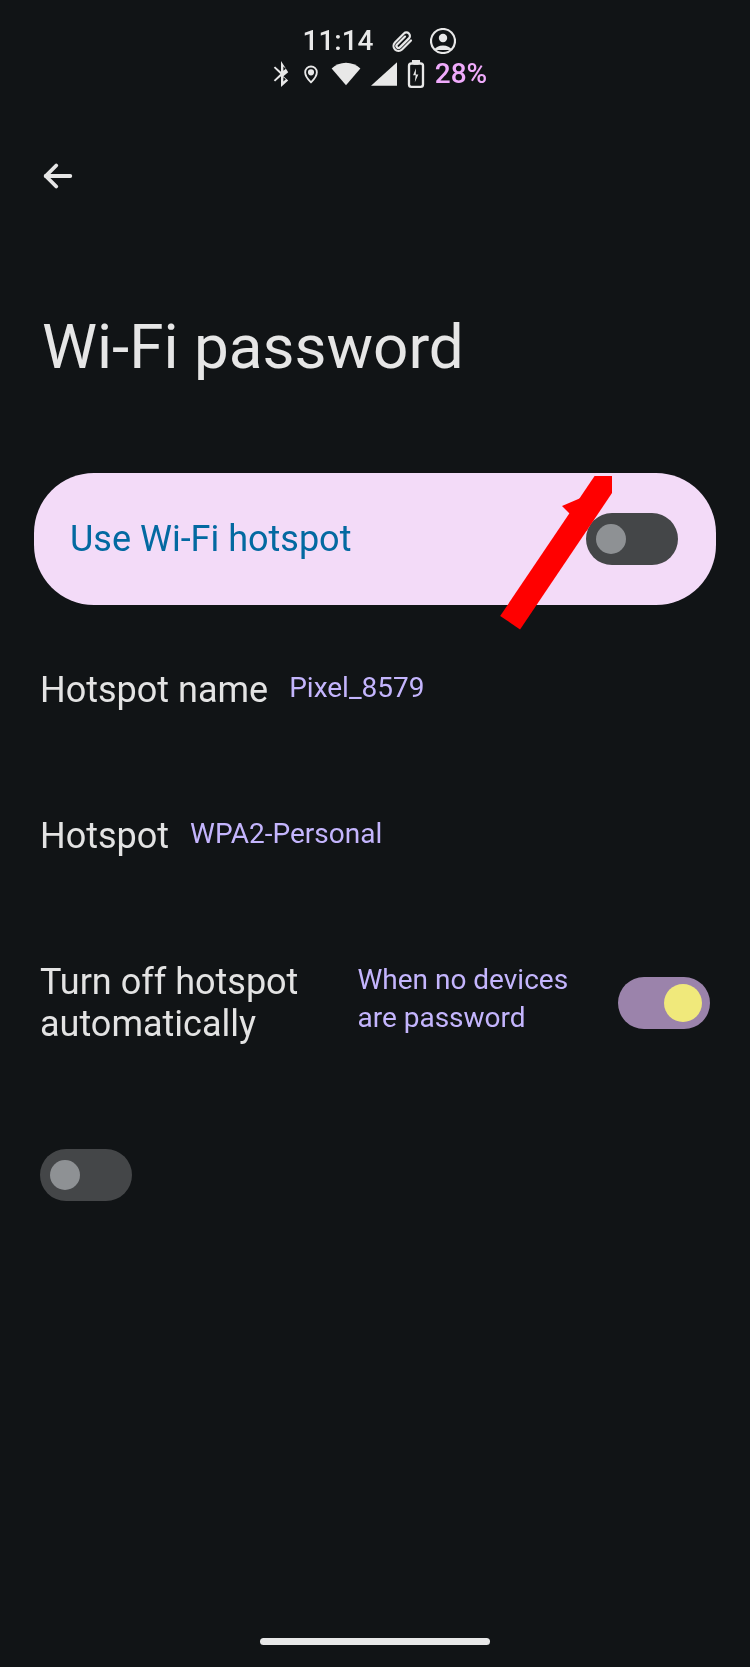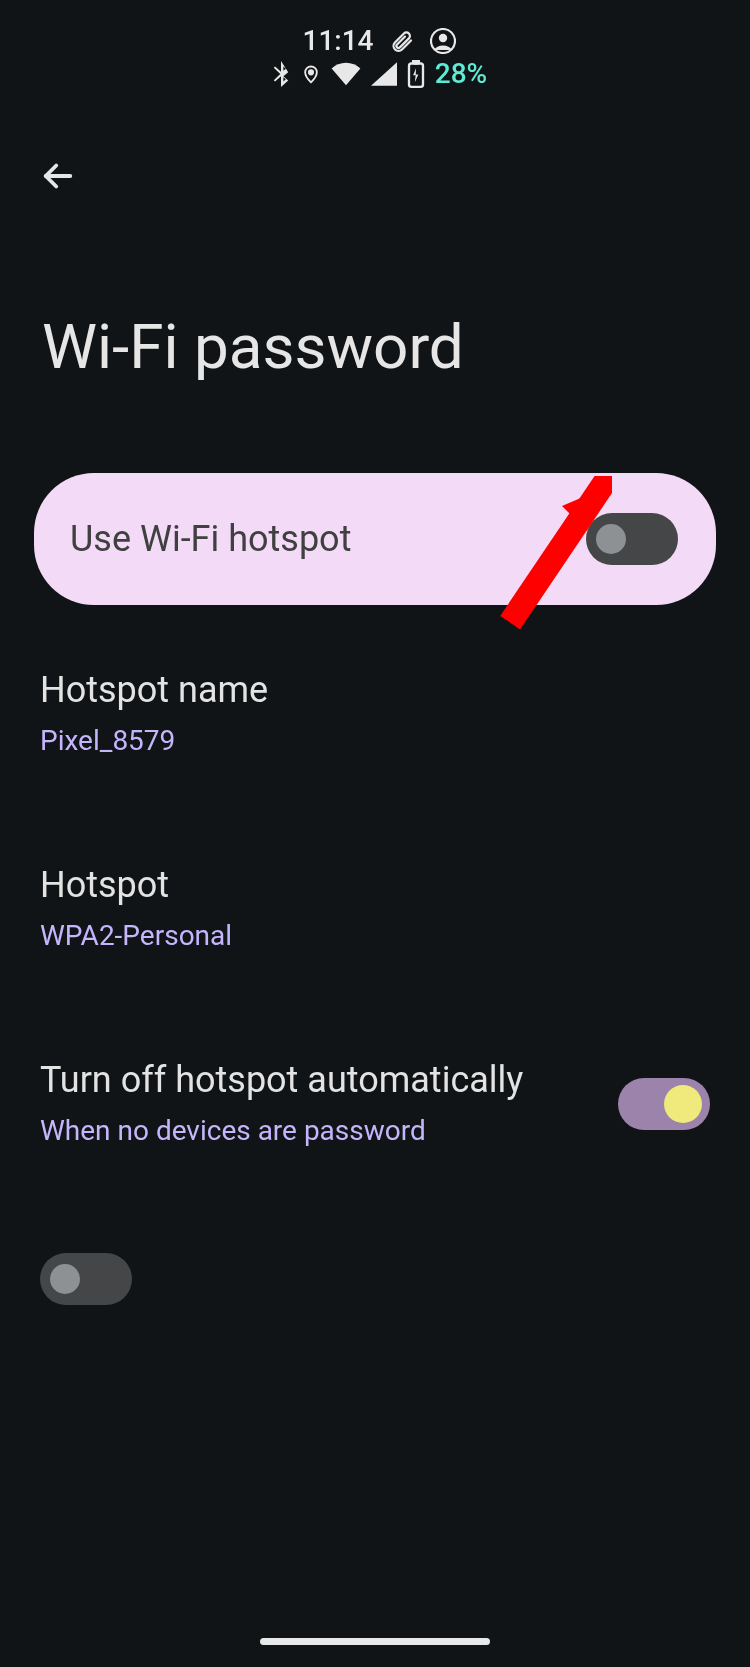--- a/index.html
+++ b/index.html
@@ -16,21 +16,21 @@
       display: flex;
       justify-content: space-between;
       align-items: center;
       padding: 24px 28px 12px 36px;
       flex-direction: column;
     }
     .status-left { display: flex; align-items: center; gap: 16px; }
     .status-right { display: flex; align-items: center; gap: 10px; }
     .status-time { font-size: 28px; font-weight: 500; color: #e8e8e8; }
     .status-icon { display: inline-flex; align-items: center; }
-    .status-batt { font-size: 28px; font-weight: 500; color: #5eead4; margin-left: 0; }
+    .status-batt { font-size: 28px; font-weight: 500; color: #f0abfc; margin-left: 0; }
 
     .back-btn {
       margin: 50px 0 0 34px;
       width: 48px; height: 48px;
       display: flex; align-items: center; justify-content: center;
     }
     .page-title {
       font-size: 62px;
       font-weight: 400;
       color: #e6e6e6;
@@ -42,32 +42,32 @@
       background: #f3dbf8;
       border-radius: 60px;
       padding: 40px 38px 40px 36px;
       display: flex;
       align-items: center;
       justify-content: space-between;
       position: relative;
     }
     .pill-label {
       font-size: 36px;
-      color: #404040;
+      color: #0369a1;
       font-weight: 400;
     }
 
     .row {
       padding: 28px 6px;
       display: flex;
       justify-content: space-between;
       align-items: center;
       gap: 24px;
     }
-    .row-text { display: flex; flex-direction: column; gap: 11px; flex: 1; }
+    .row-text { display: flex; flex-direction: row; gap: 21px; flex: 1; }
     .row-title { font-size: 36px; color: #e3e3e3; font-weight: 400; }
     .row-sub { font-size: 28px; color: #c4b5fd; line-height: 1.35; }
     .rows-wrap { margin-top: 36px; display: flex; flex-direction: column; gap: 48px; }
 
     
     .toggle { position: relative; width: 92px; height: 52px; border-radius: 26px; }
     .toggle-thumb { position: absolute; width: 30px; height: 30px; border-radius: 50%; top: 50%; transform: translateY(-50%); }
     .toggle.off-dark { background: #444648; }
     .toggle.off-dark .toggle-thumb { left: 10px; background: #8e9194; }
     .toggle.on { background: #9b83ab; }

